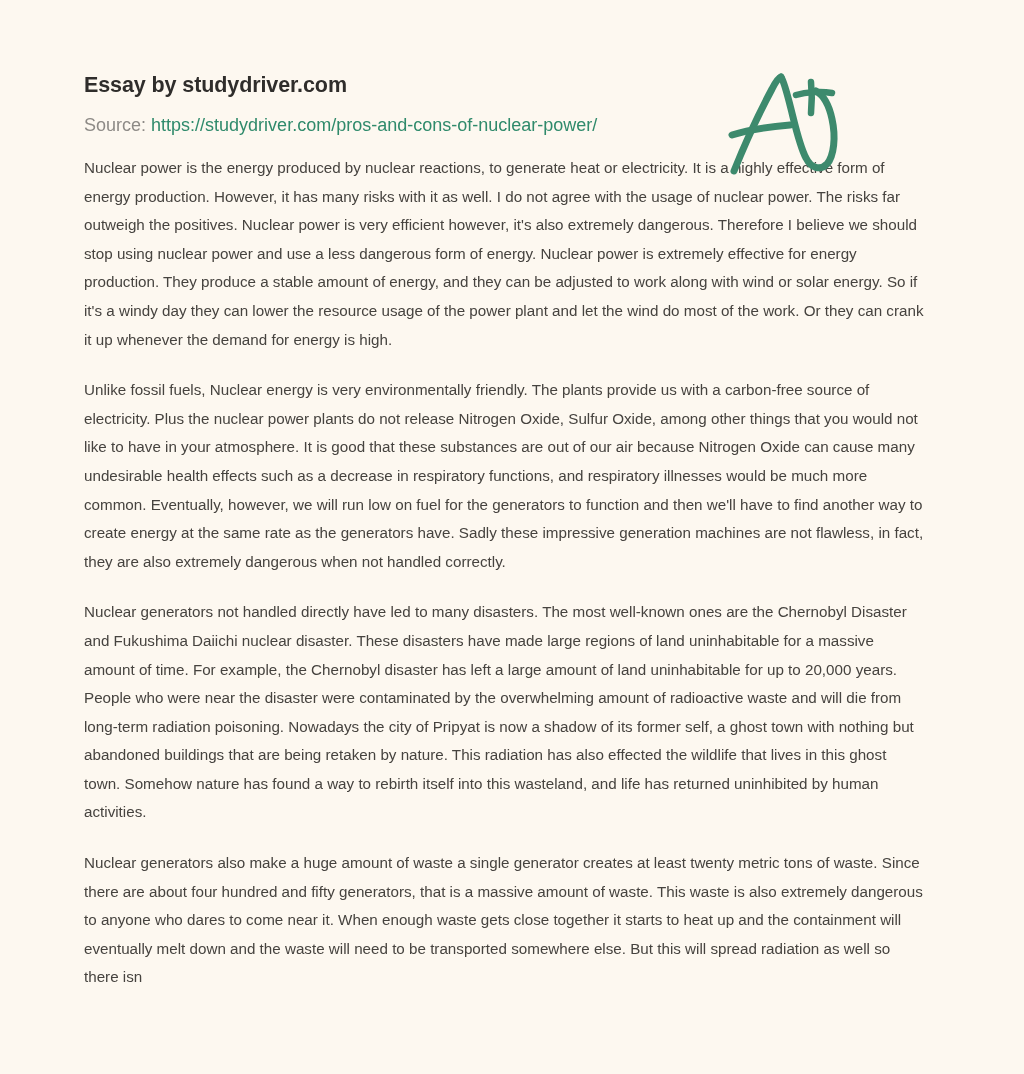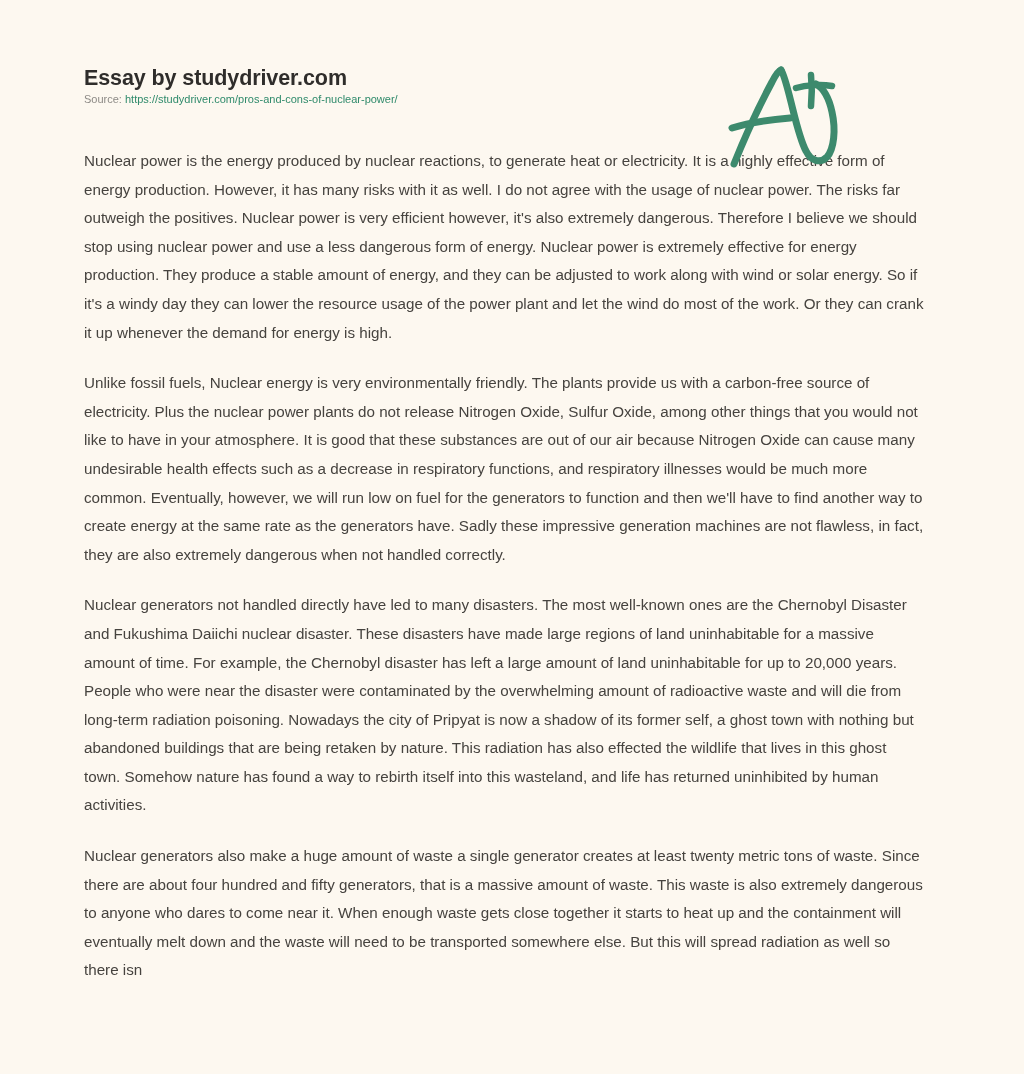--- a/index.html
+++ b/index.html
@@ -13,40 +13,40 @@
     background: #fdf8f0;
     font-family: "Liberation Sans", sans-serif;
     overflow: hidden;
     position: relative;
   }
   .page {
     position: relative;
     width: 1024px;
     height: 1074px;
     box-sizing: border-box;
-    padding: 4px 84px;
+    padding: 11px 84px;
   }
   
   .header {
     position: relative;
     padding-top: 62px;
     height: 118px;
     box-sizing: border-box;
   }
   .essay-by {
     font-size: 21.5px;
     font-weight: bold;
     color: #2f2d2b;
     letter-spacing: -0.1px;
     line-height: 1.2;
     margin: 0;
   }
   .source-line {
-    margin: 0 0 0 0;
-    font-size: 11px;
+    margin: 15px 0 0 0;
+    font-size: 18px;
     line-height: 1.3;
     color: #8d8a86;
     white-space: nowrap;
   }
   .source-label {
     color: #8d8a86;
   }
   .source-url {
     color: #2f8a6b;
     text-decoration: none;

